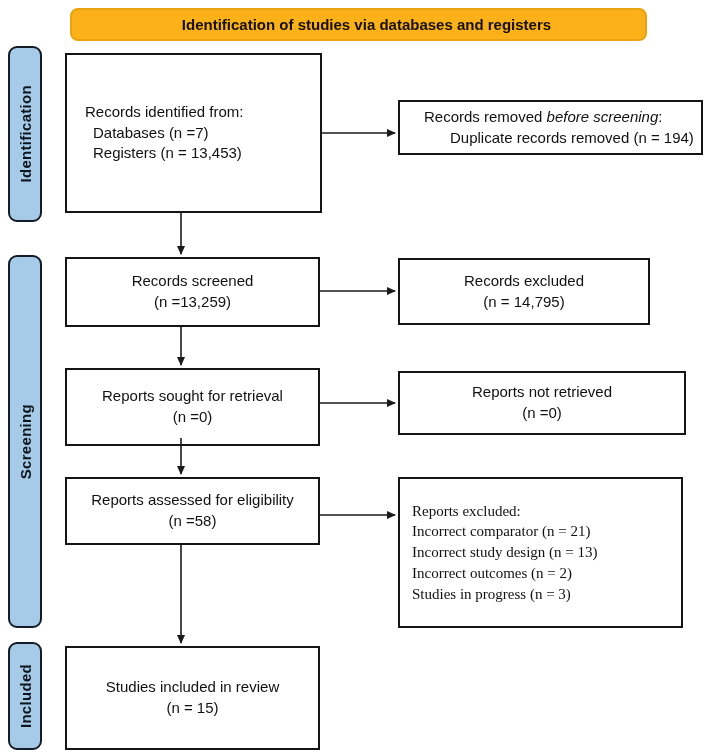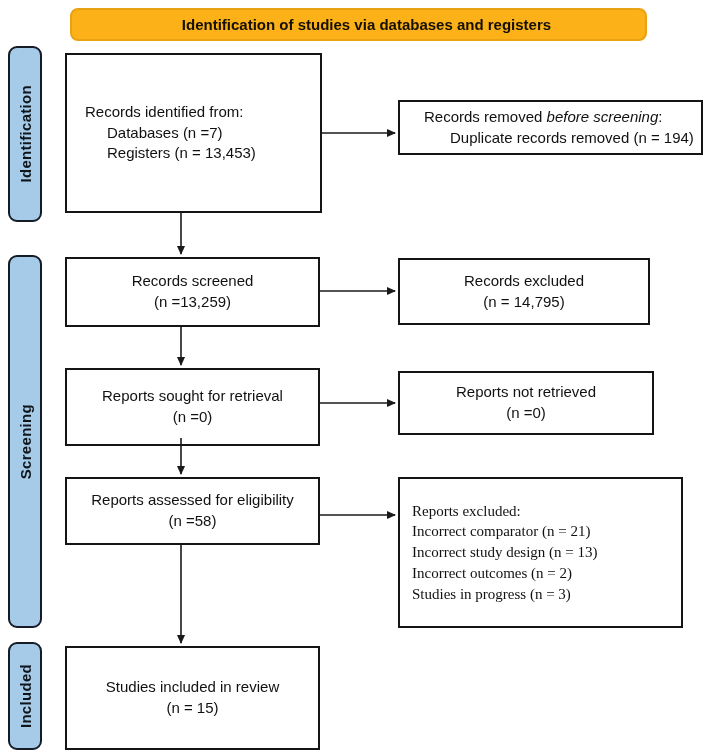--- a/index.html
+++ b/index.html
@@ -45,28 +45,28 @@
     position: absolute;
     background: #ffffff;
     border: 2px solid #151515;
     box-sizing: border-box;
     font-size: 15px;
     line-height: 1.38;
     display: flex; flex-direction: column; justify-content: center;
   }
   .box.center { align-items: center; text-align: center; }
   .box.leftpad { padding-left: 18px; padding-right: 6px; }
-  .indent { margin-left: 22px; }
+  .indent { margin-left: 8px; }
   .box-identified { left: 65px; top: 53px; width: 257px; height: 160px; }
   .box-removed { left: 398px; top: 100px; width: 305px; height: 55px; padding-left: 24px; }
   .box-removed .indent { margin-left: 26px; }
   .box-screened { left: 65px; top: 257px; width: 255px; height: 70px; }
   .box-excluded { left: 398px; top: 258px; width: 252px; height: 67px; }
   .box-sought { left: 65px; top: 368px; width: 255px; height: 78px; }
-  .box-notretrieved { left: 398px; top: 371px; width: 256px; height: 64px; }
+  .box-notretrieved { left: 398px; top: 371px; width: 288px; height: 64px; }
   .box-assessed { left: 65px; top: 477px; width: 255px; height: 68px; }
   .box-reports-excluded { left: 398px; top: 477px; width: 285px; height: 151px; padding: 4px 6px 4px 12px; font-family: Liberation Serif, serif; }
   .box-reports-excluded .items { text-align: left; }
   .box-included { left: 65px; top: 646px; width: 255px; height: 104px; }
   .arrows { position: absolute; left: 0; top: 0; width: 710px; height: 754px; pointer-events: none; }
   .em { font-style: italic; }
 </style>
 </head>
 <body>
 

